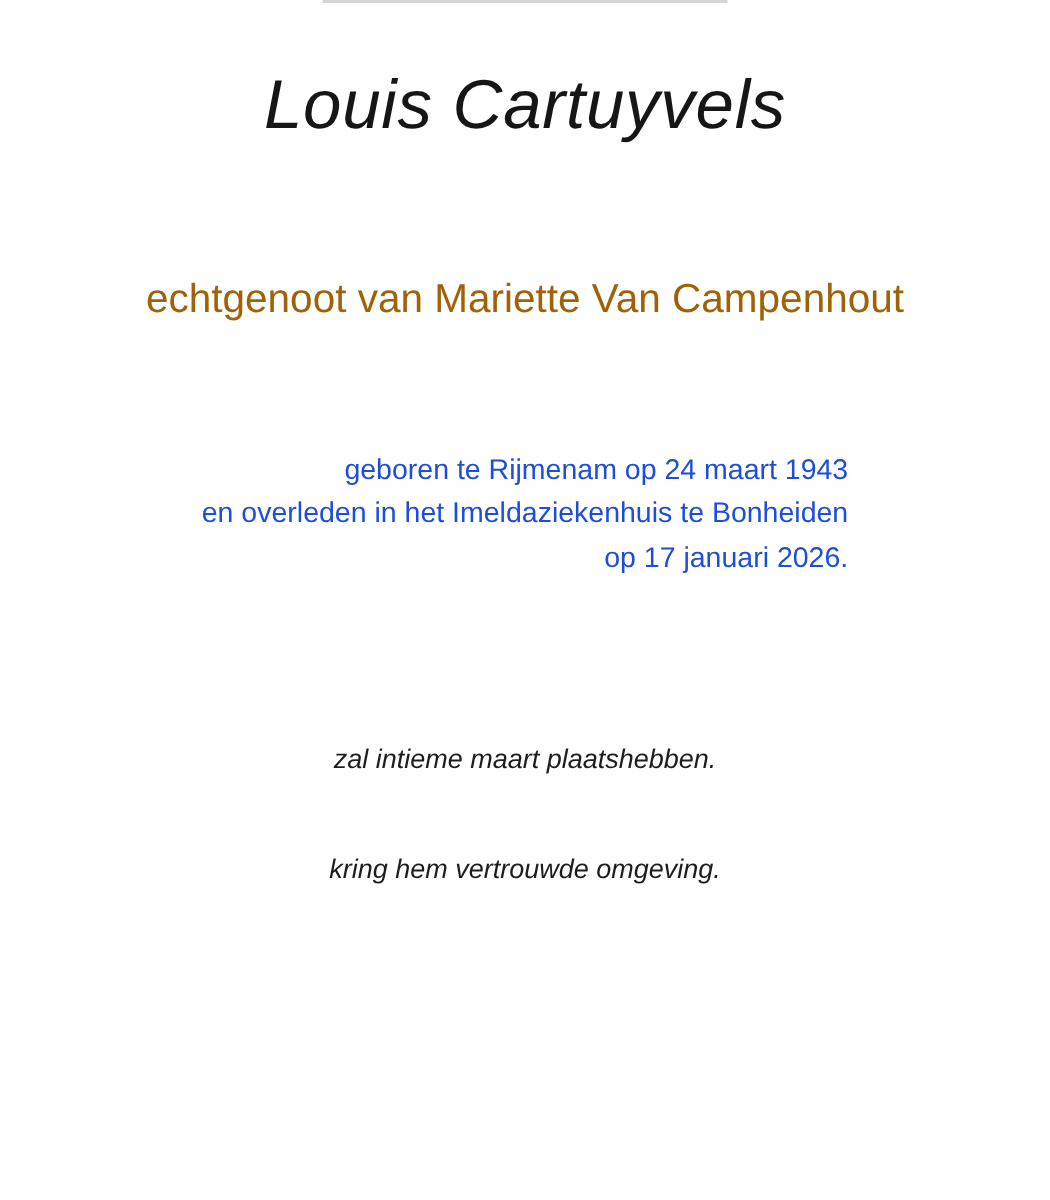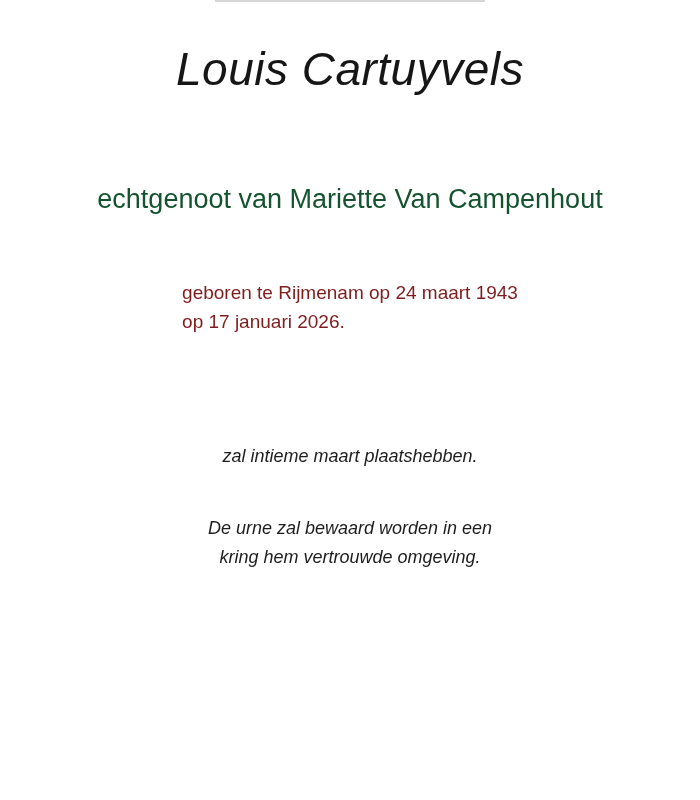--- a/index.html
+++ b/index.html
@@ -46,29 +46,29 @@
     text-align: center;
     color: #161616;
   }
 
   .spouse {
     margin-top: 58px;
     font-size: 27px;
     font-weight: 400;
     text-align: center;
     line-height: 1.2;
-    color: #14532d;
+    color: #a16207;
   }
 
   .details {
-    margin-top: 62px;
+    margin-top: 83px;
     font-size: 19px;
     line-height: 1.55;
-    text-align: left;
-    color: #7f1d1d;
+    text-align: right;
+    color: #1d4ed8;
   }
   .details .line {
     display: block;
   }
 
   .notes {
     margin-top: 105px;
     text-align: center;
   }
   .note-block {
@@ -90,26 +90,26 @@
 <div class="card">
 
   <div class="top-rule"></div>
 
   <h1 class="name">Louis Cartuyvels</h1>
 
   <div class="spouse">echtgenoot van Mariette Van Campenhout</div>
 
   <div class="details">
     <span class="line">geboren te Rijmenam op 24 maart 1943</span>
+    <span class="line">en overleden in het Imeldaziekenhuis te Bonheiden</span>
     <span class="line">op 17 januari 2026.</span>
   </div>
 
   <div class="notes">
     <div class="note-block">
       <span class="line">zal intieme maart plaatshebben.</span>
     </div>
     <div class="note-block">
-      <span class="line">De urne zal bewaard worden in een</span>
       <span class="line">kring hem vertrouwde omgeving.</span>
     </div>
   </div>
 
 </div>
 
 </body></html>

